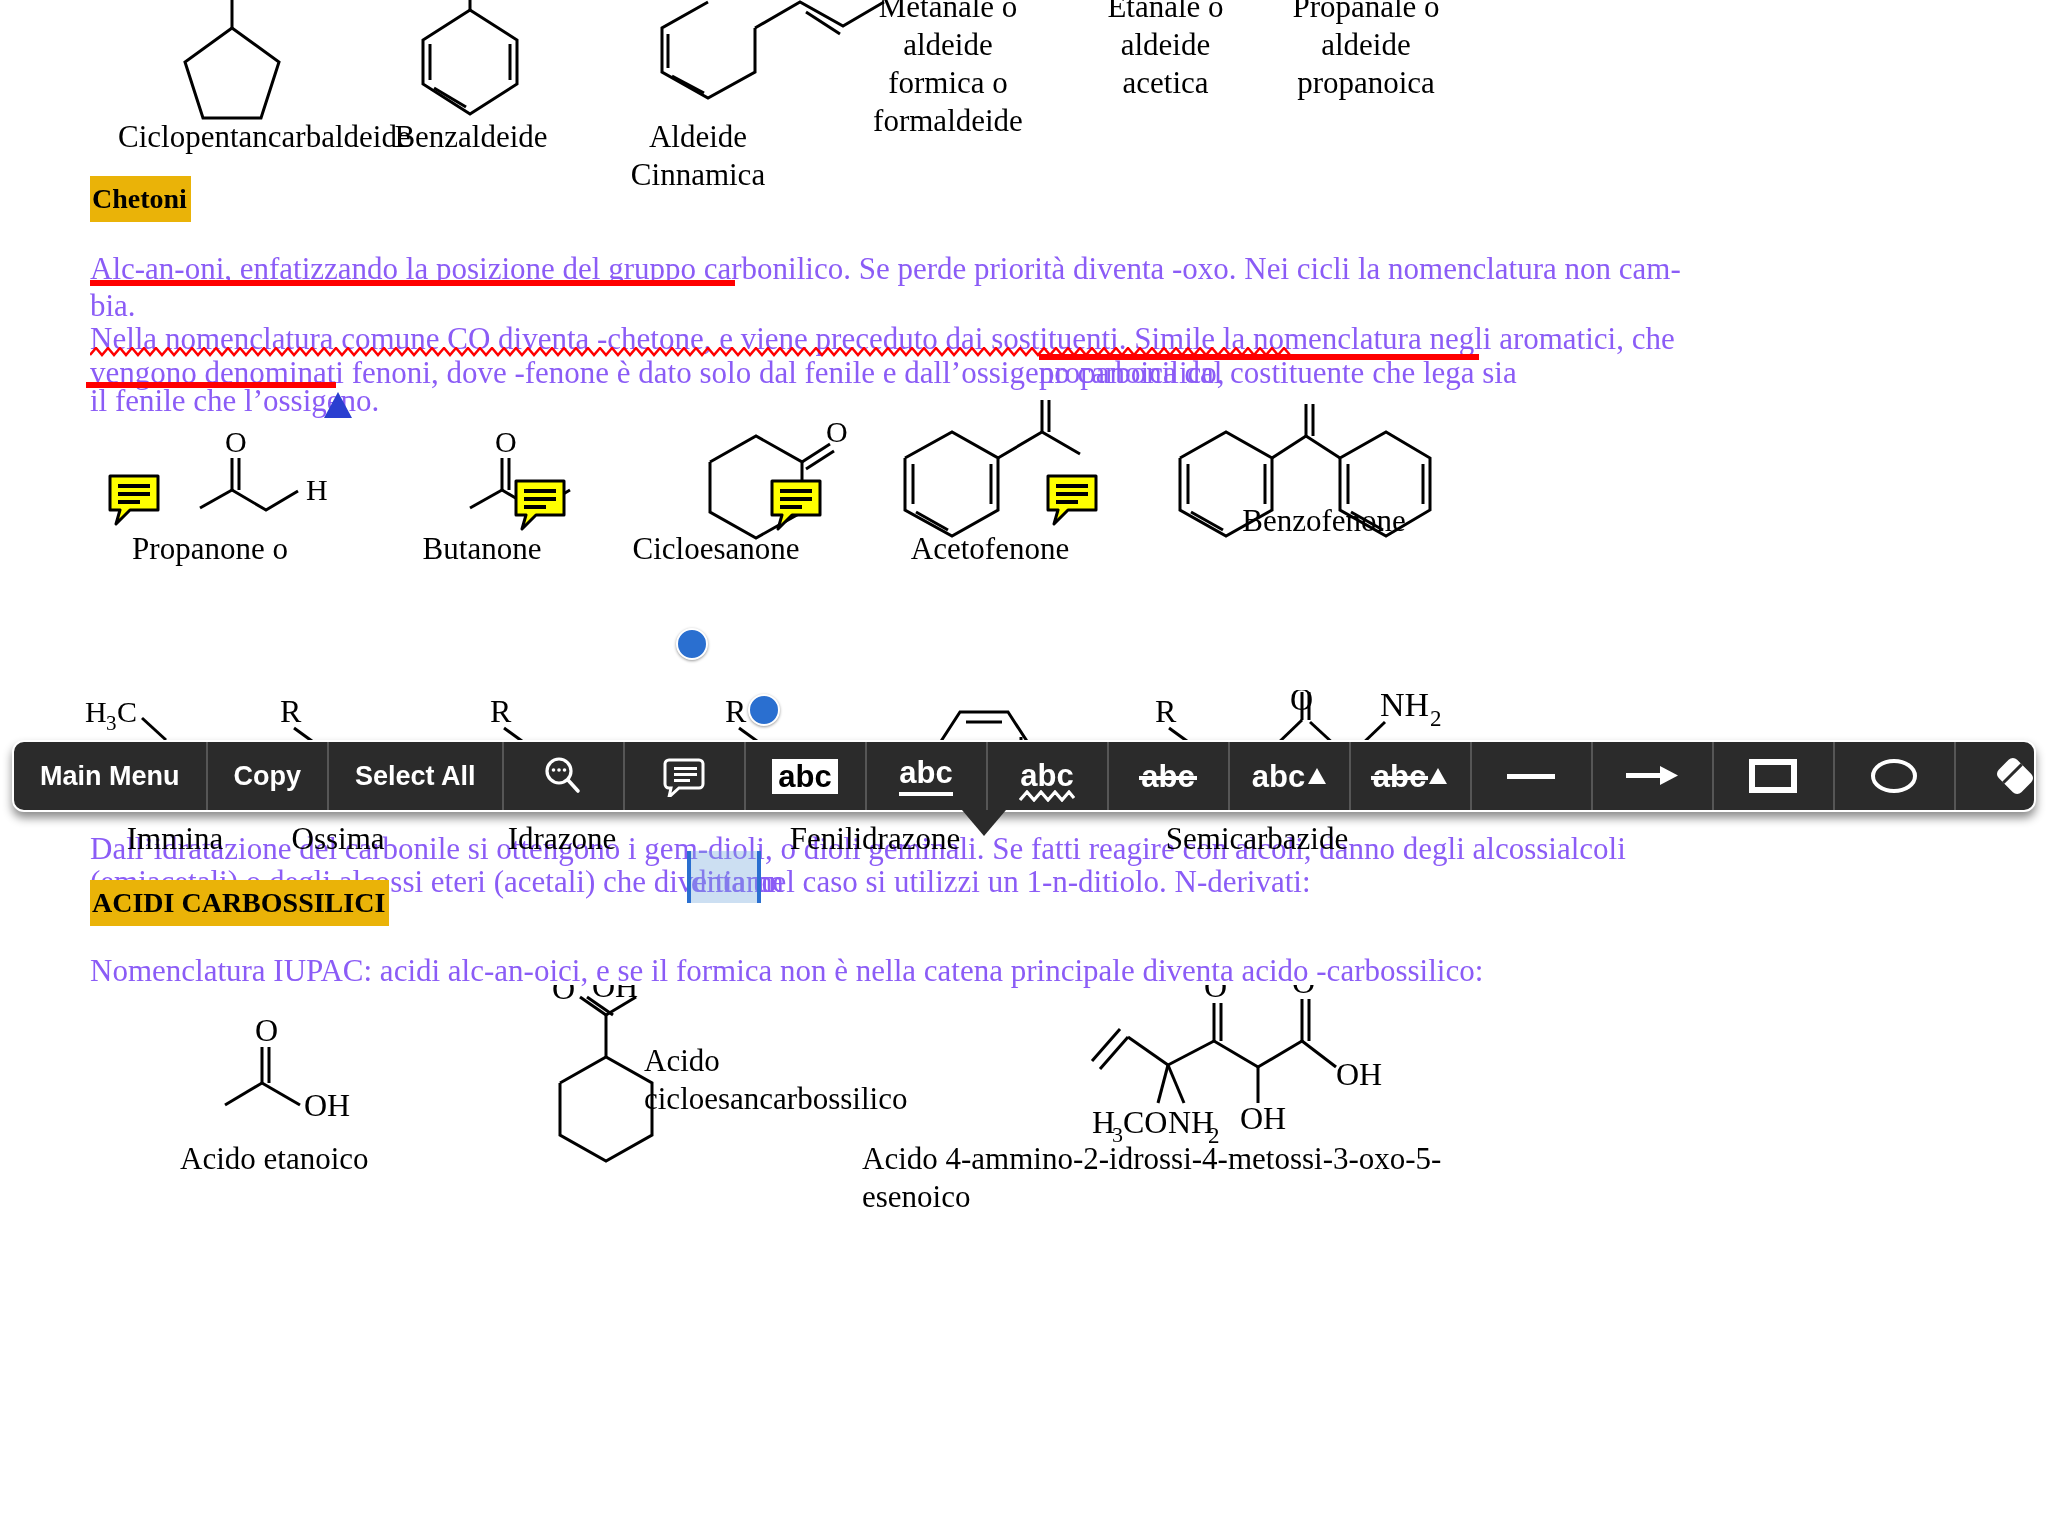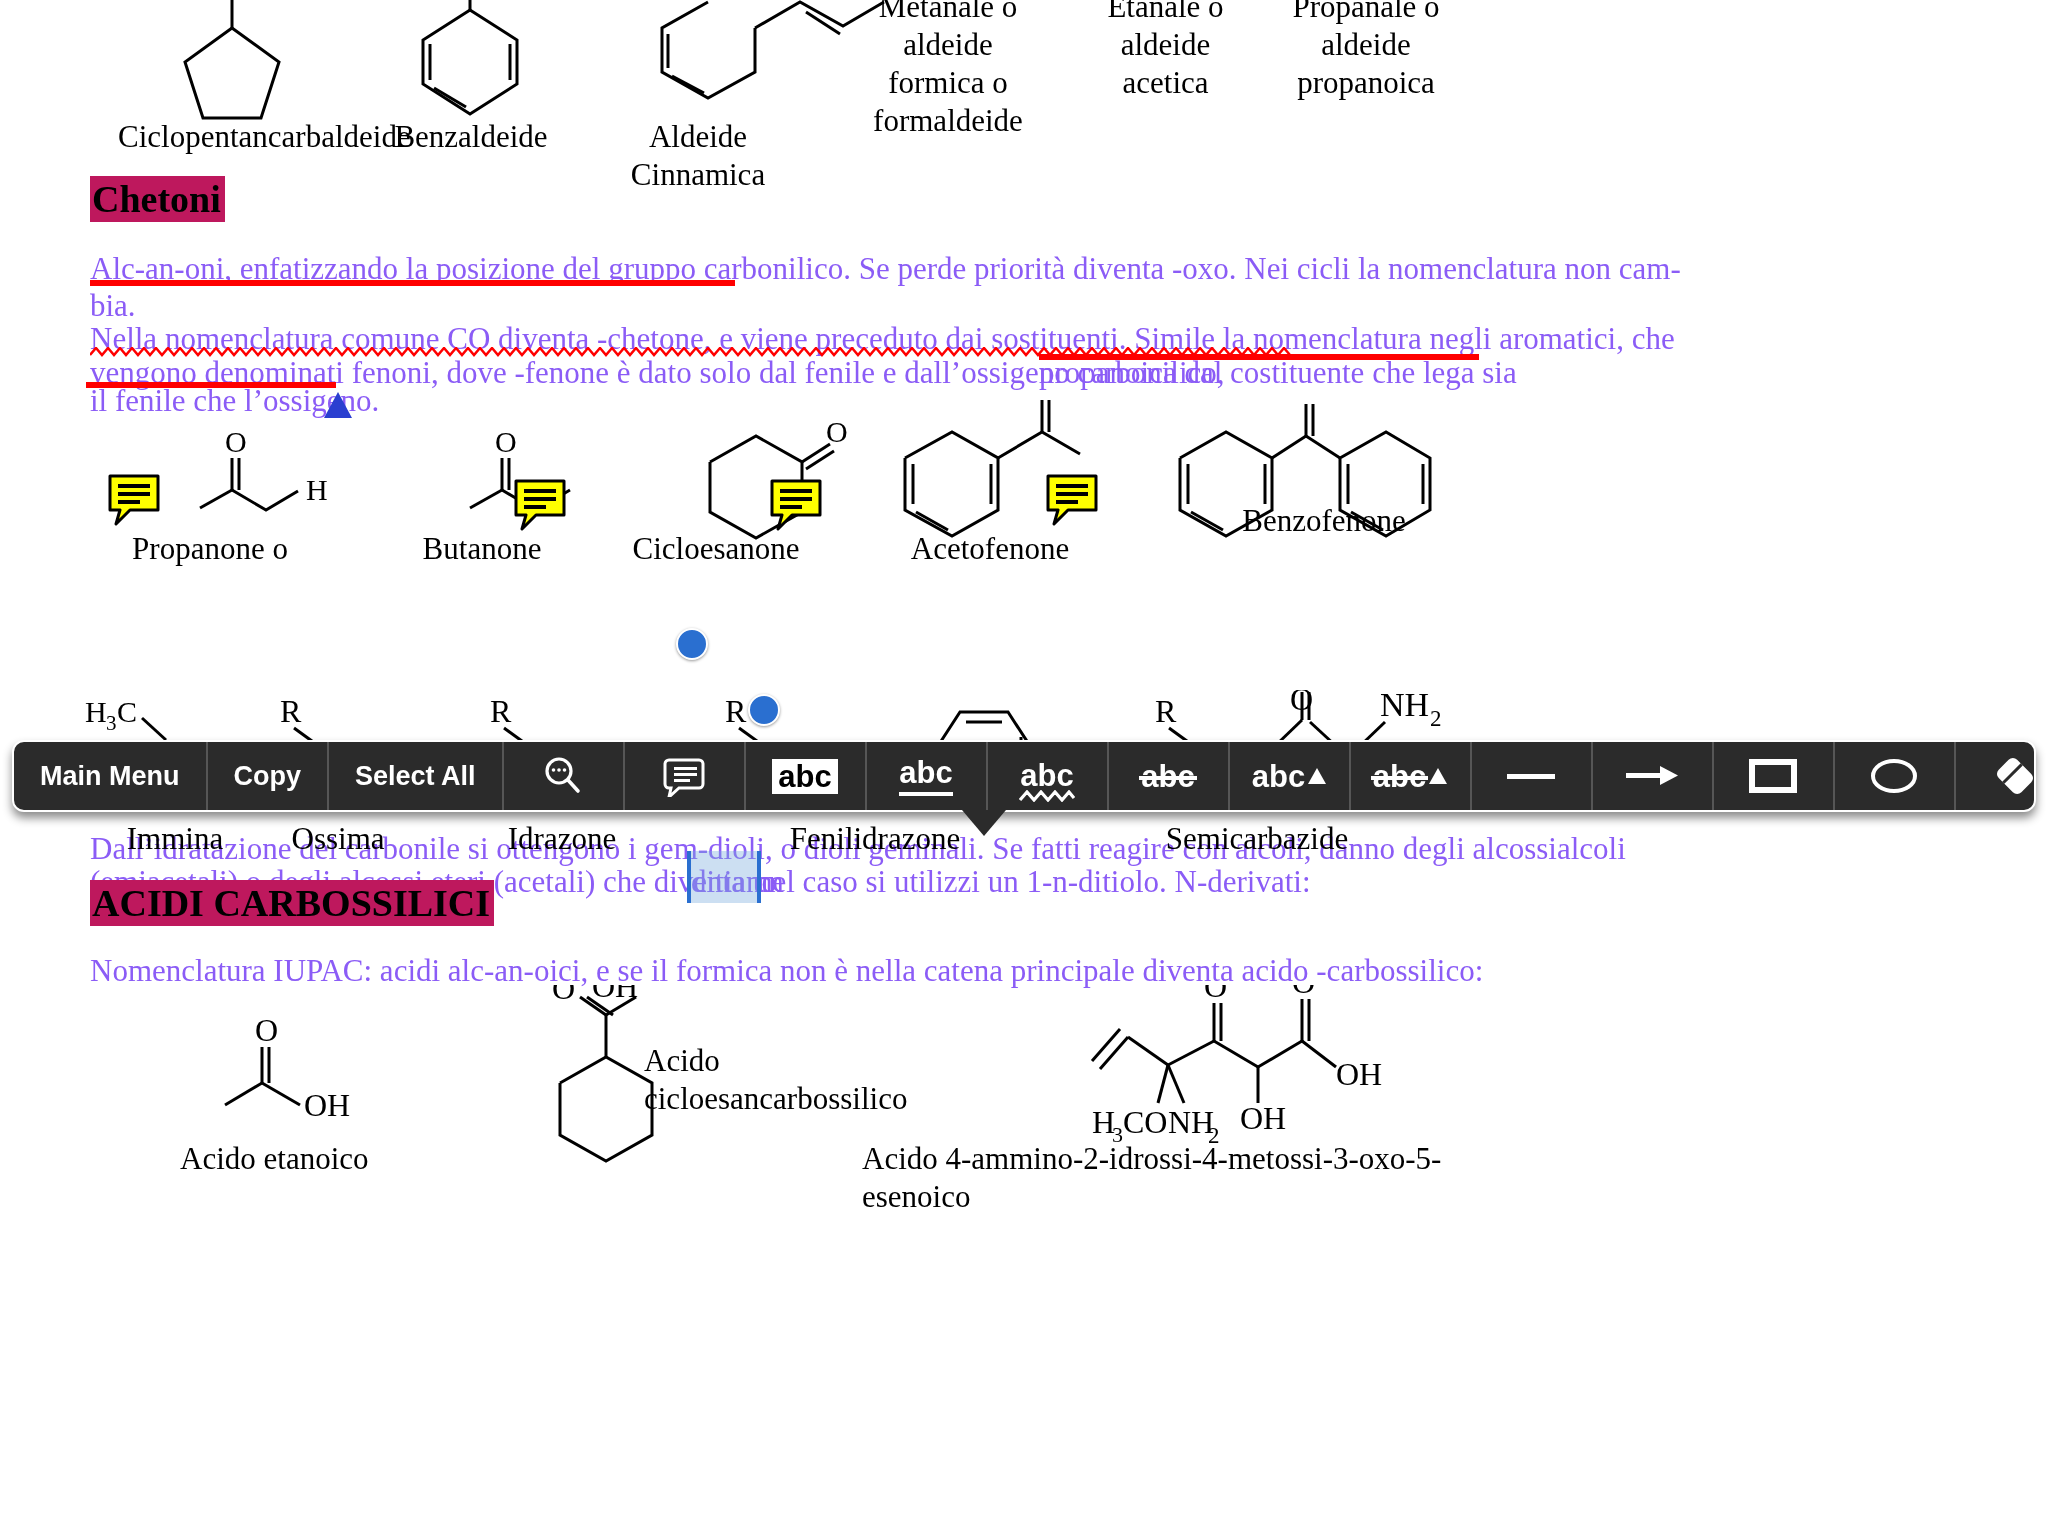--- a/index.html
+++ b/index.html
@@ -31,22 +31,22 @@
   .mol-label {
     font-family: "Liberation Serif", "DejaVu Serif", serif;
     font-size: 31px;
     line-height: 38px;
     text-align: center;
     color: #000;
   }
   .section-head {
     font-family: "Liberation Serif", "DejaVu Serif", serif;
     font-weight: bold;
-    font-size: 38px;
-    background: #be185d;
+    font-size: 28px;
+    background: #eab308;
     display: inline-block;
     padding: 2px 4px 2px 2px;
     line-height: 42px;
     color: #000;
   }
 
   
   .red-underline {
     position: absolute;
     height: 6px;

